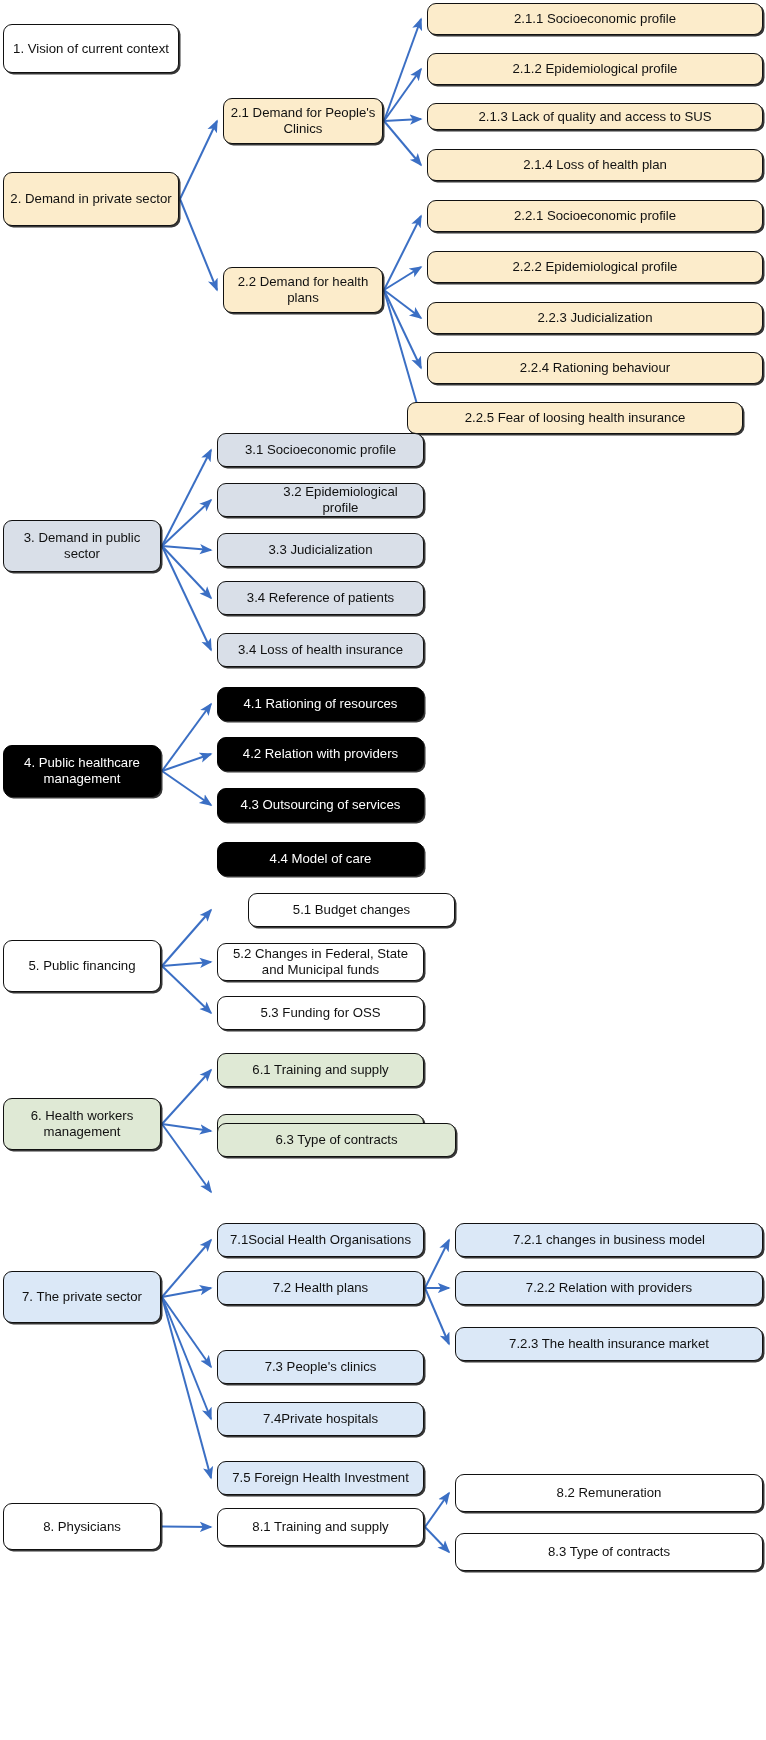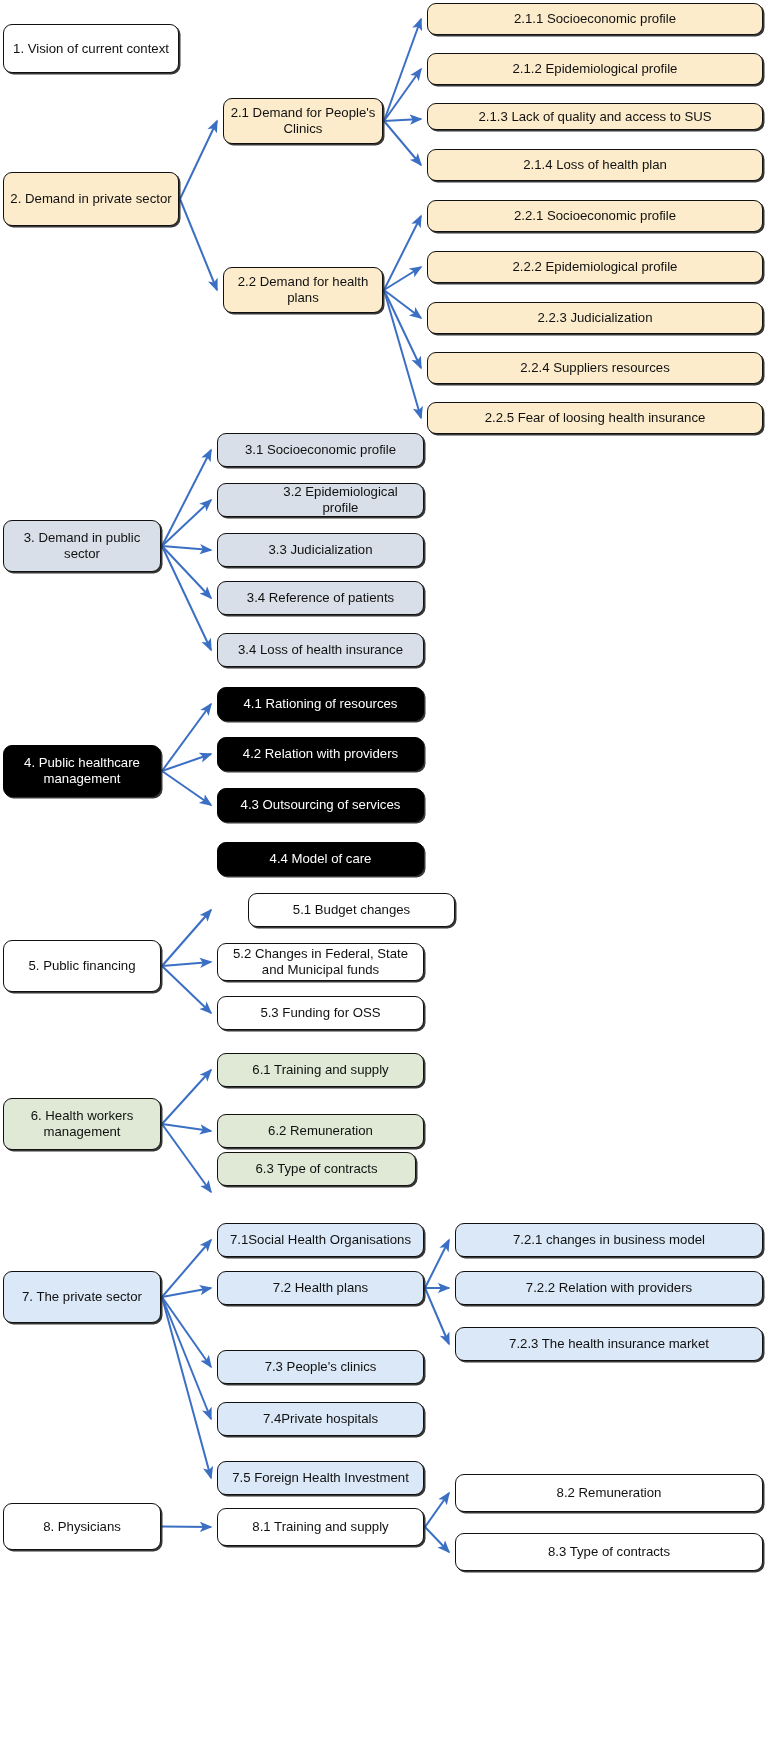--- a/index.html
+++ b/index.html
@@ -108,23 +108,23 @@
       <div class="node fill-yellow" style="left: 427px; top: 200px; width: 336px; height: 32px;">
         <span>2.2.1 Socioeconomic profile</span>
       </div>
       <div class="node fill-yellow" style="left: 427px; top: 251px; width: 336px; height: 32px;">
         <span>2.2.2 Epidemiological profile</span>
       </div>
       <div class="node fill-yellow" style="left: 427px; top: 302px; width: 336px; height: 32px;">
         <span>2.2.3 Judicialization</span>
       </div>
       <div class="node fill-yellow" style="left: 427px; top: 352px; width: 336px; height: 32px;">
-        <span>2.2.4 Suppliers resources</span>
-      </div>
-      <div class="node fill-yellow" style="left: 427px; top: 402px; width: 336px; height: 32px;">
+        <span>2.2.4 Rationing behaviour</span>
+      </div>
+      <div class="node fill-yellow" style="left: 407px; top: 402px; width: 336px; height: 32px;">
         <span>2.2.5 Fear of loosing health insurance</span>
       </div>
       <div class="node fill-grey" style="left: 3px; top: 520px; width: 158px; height: 52px;">
         <span>3. Demand in public sector</span>
       </div>
       <div class="node fill-grey" style="left: 217px; top: 433px; width: 207px; height: 34px;">
         <span>3.1 Socioeconomic profile</span>
       </div>
       <div class="node fill-grey" style="left: 217px; top: 483px; width: 207px; height: 34px; padding-left: 46px;">
         <span>3.2 Epidemiological profile</span>
@@ -167,21 +167,21 @@
       </div>
       <div class="node fill-green" style="left: 3px; top: 1098px; width: 158px; height: 52px;">
         <span>6. Health workers management</span>
       </div>
       <div class="node fill-green" style="left: 217px; top: 1053px; width: 207px; height: 34px;">
         <span>6.1 Training and supply</span>
       </div>
       <div class="node fill-green" style="left: 217px; top: 1114px; width: 207px; height: 34px;">
         <span>6.2 Remuneration</span>
       </div>
-      <div class="node fill-green" style="left: 217px; top: 1152px; width: 199px; height: 34px;">
+      <div class="node fill-green" style="left: 217px; top: 1123px; width: 239px; height: 34px;">
         <span>6.3 Type of contracts</span>
       </div>
       <div class="node fill-blue" style="left: 3px; top: 1271px; width: 158px; height: 52px;">
         <span>7. The private sector</span>
       </div>
       <div class="node fill-blue" style="left: 217px; top: 1223px; width: 207px; height: 34px;">
         <span>7.1Social Health Organisations</span>
       </div>
       <div class="node fill-blue" style="left: 217px; top: 1271px; width: 207px; height: 34px;">
         <span>7.2 Health plans</span>

